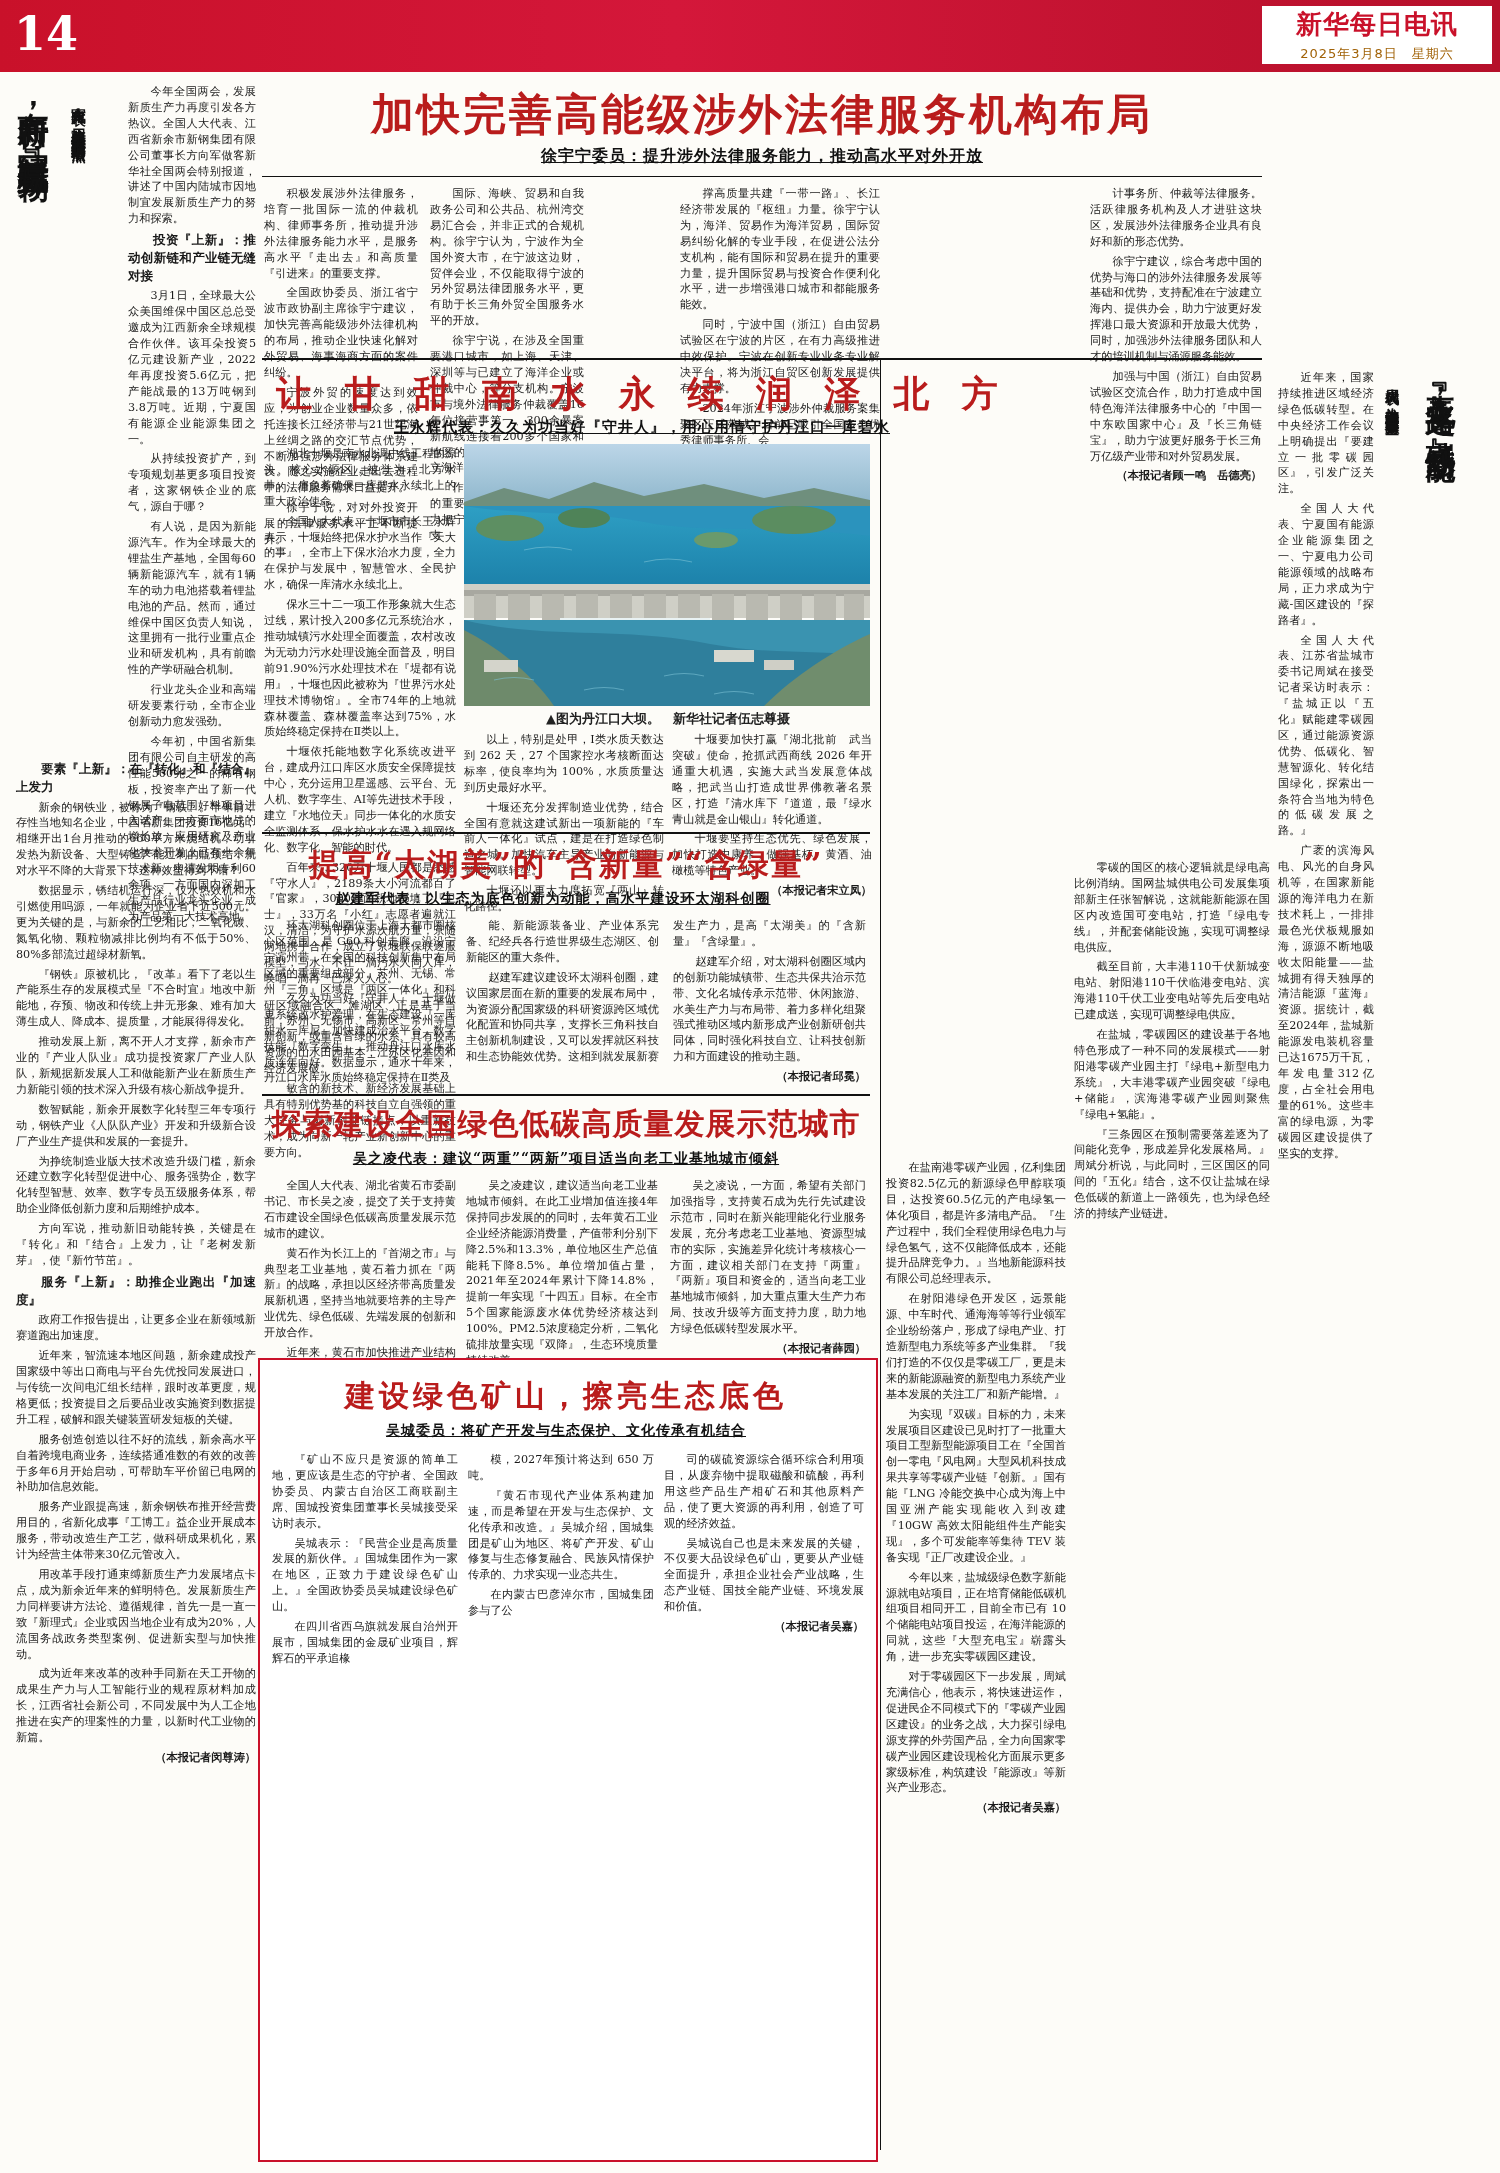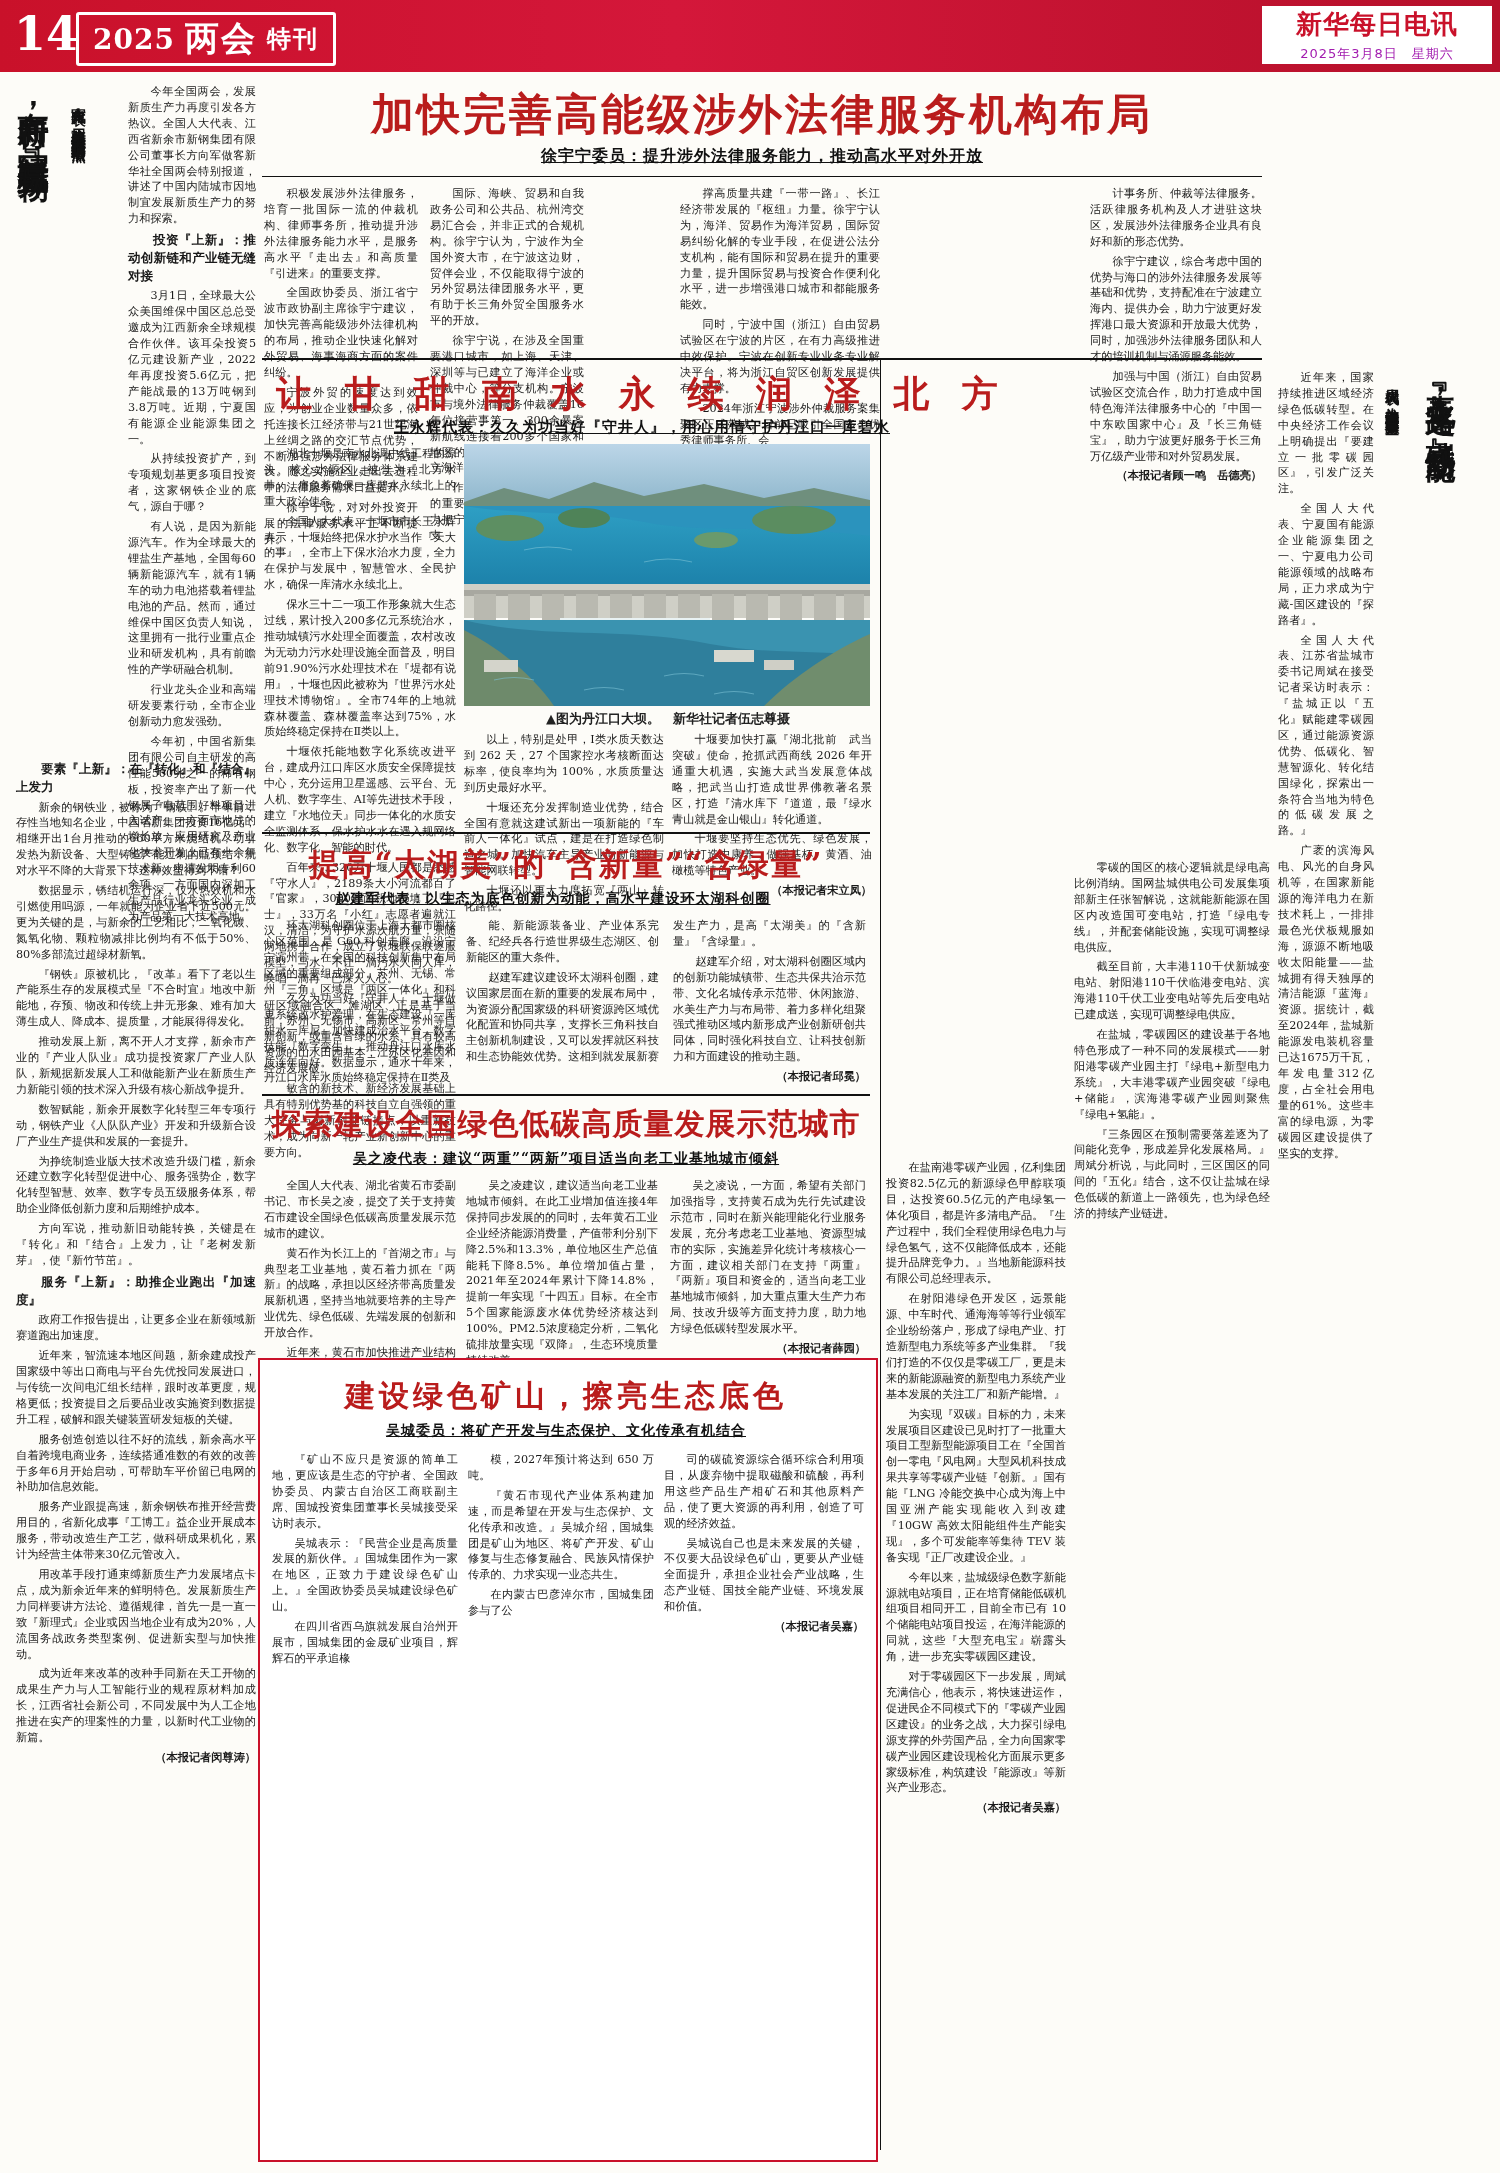--- a/index.html
+++ b/index.html
@@ -20,21 +20,21 @@
      color:#ffffff;font-size:46px;font-weight:bold;line-height:56px;text-align:center;
      font-family:"DejaVu Serif","Liberation Serif",serif;}
   .mh-title-box{position:absolute;left:76px;top:12px;height:48px;
      border:3px solid #ffffff;border-radius:3px;padding:0 14px;display:flex;align-items:center;gap:10px;}
   .mh-year{color:#ffffff;font-size:28px;font-weight:bold;font-family:"DejaVu Serif","Liberation Serif",serif;letter-spacing:1px;}
   .mh-big{color:#ffffff;font-size:34px;font-weight:bold;font-family:"DejaVu Serif","Liberation Serif",serif;letter-spacing:2px;}
   .mh-sub{color:#ffffff;font-size:24px;font-weight:bold;font-family:"DejaVu Serif","Liberation Serif",serif;letter-spacing:2px;}
   .mh-right{position:absolute;right:8px;top:6px;width:230px;height:58px;background:#ffffff;
      display:flex;flex-direction:column;align-items:center;justify-content:center;}
   .mh-brand{color:#c9112a;font-size:26px;font-weight:bold;font-family:"DejaVu Serif","Liberation Serif",serif;letter-spacing:1px;}
-  .mh-date{color:#a21caf;font-size:13px;margin-top:3px;letter-spacing:1px;}
+  .mh-date{color:#a16207;font-size:13px;margin-top:3px;letter-spacing:1px;}
 
   
   .v-head{writing-mode:vertical-rl;text-orientation:upright;
      font-family:"DejaVu Serif","Liberation Serif",serif;font-weight:bold;color:#111;}
 
   
   .col{position:absolute;font-size:11.2px;line-height:1.42;text-align:justify;color:#1a1a1a;
      font-family:"DejaVu Serif","Liberation Serif",serif;}
   .col p{margin:0 0 4px 0;text-indent:2em;}
   .subhead{font-weight:bold;font-size:12.5px;text-indent:0;margin:6px 0 4px 0;
@@ -59,25 +59,20 @@
   
   .vblock{position:absolute;}
 </style>
 </head>
 <body>
 
 <div class="page">
 
   <div class="masthead">
     <div class="mh-pagenum">14</div>
-    <div class="mh-title-box">
-      <span class="mh-year">2025</span>
-      <span class="mh-big">两会</span>
-      <span class="mh-sub">特刊</span>
-    </div>
     <div class="mh-right">
       <div class="mh-brand">新华每日电讯</div>
       <div class="mh-date">2025年3月8日　星期六</div>
     </div>
   </div>
 
   <div class="vblock" style="left:16px;top:88px;width:52px;height:560px;">
     <div class="v-head" style="font-size:31px;line-height:1.12;letter-spacing:2px;height:540px;">向新而行，续写新时代『天工开物』</div>
   </div>
   <div class="vblock" style="left:70px;top:96px;width:30px;height:500px;">

